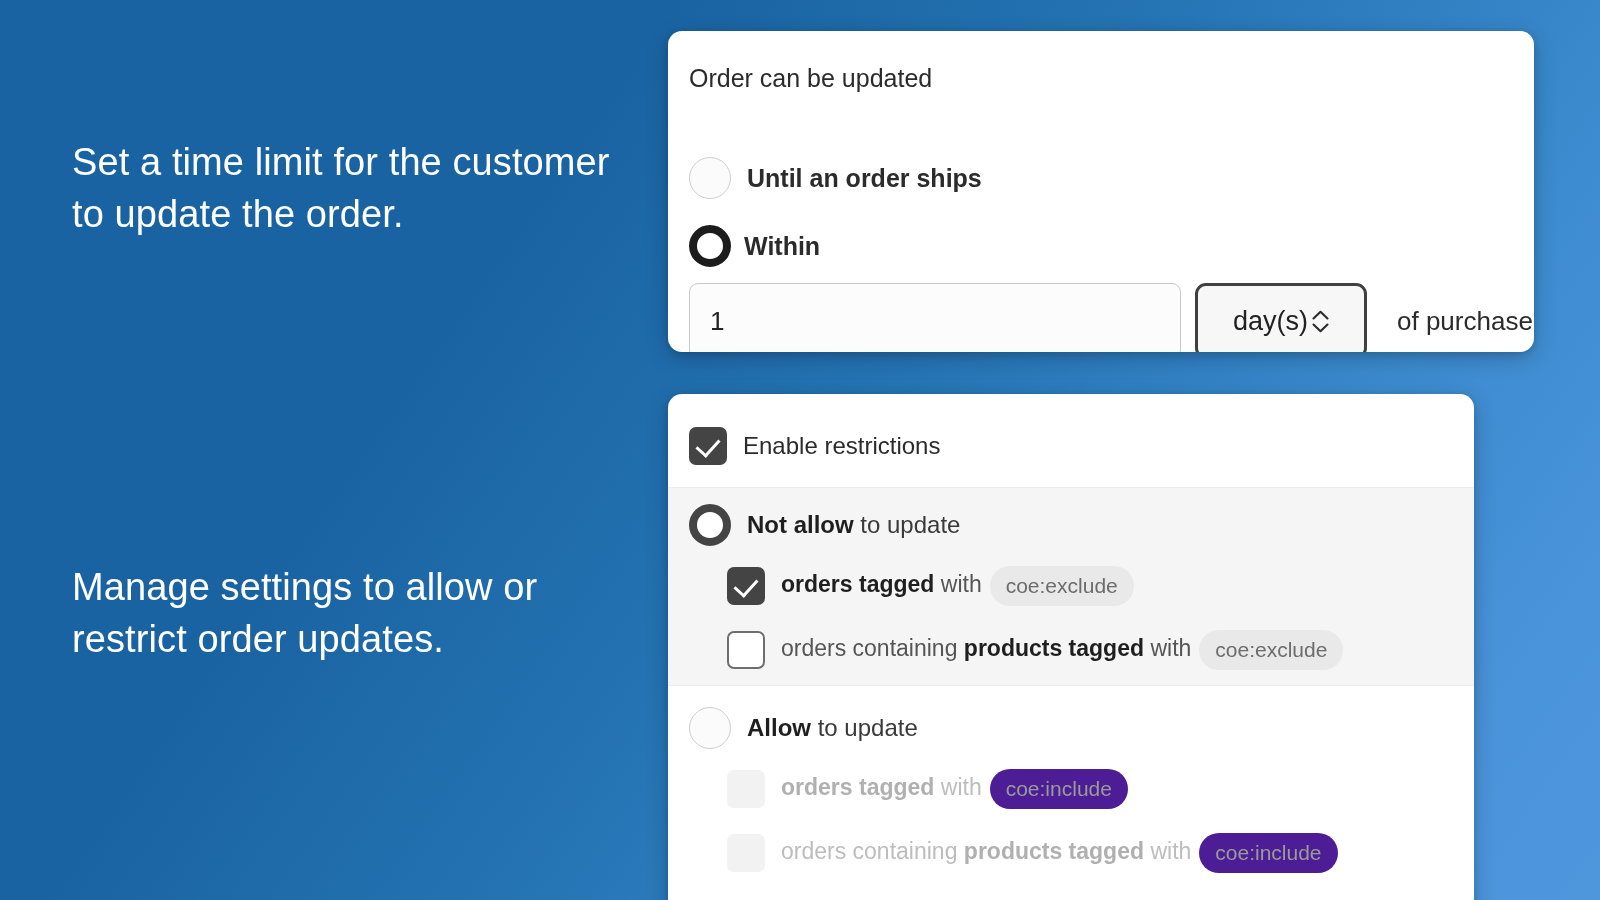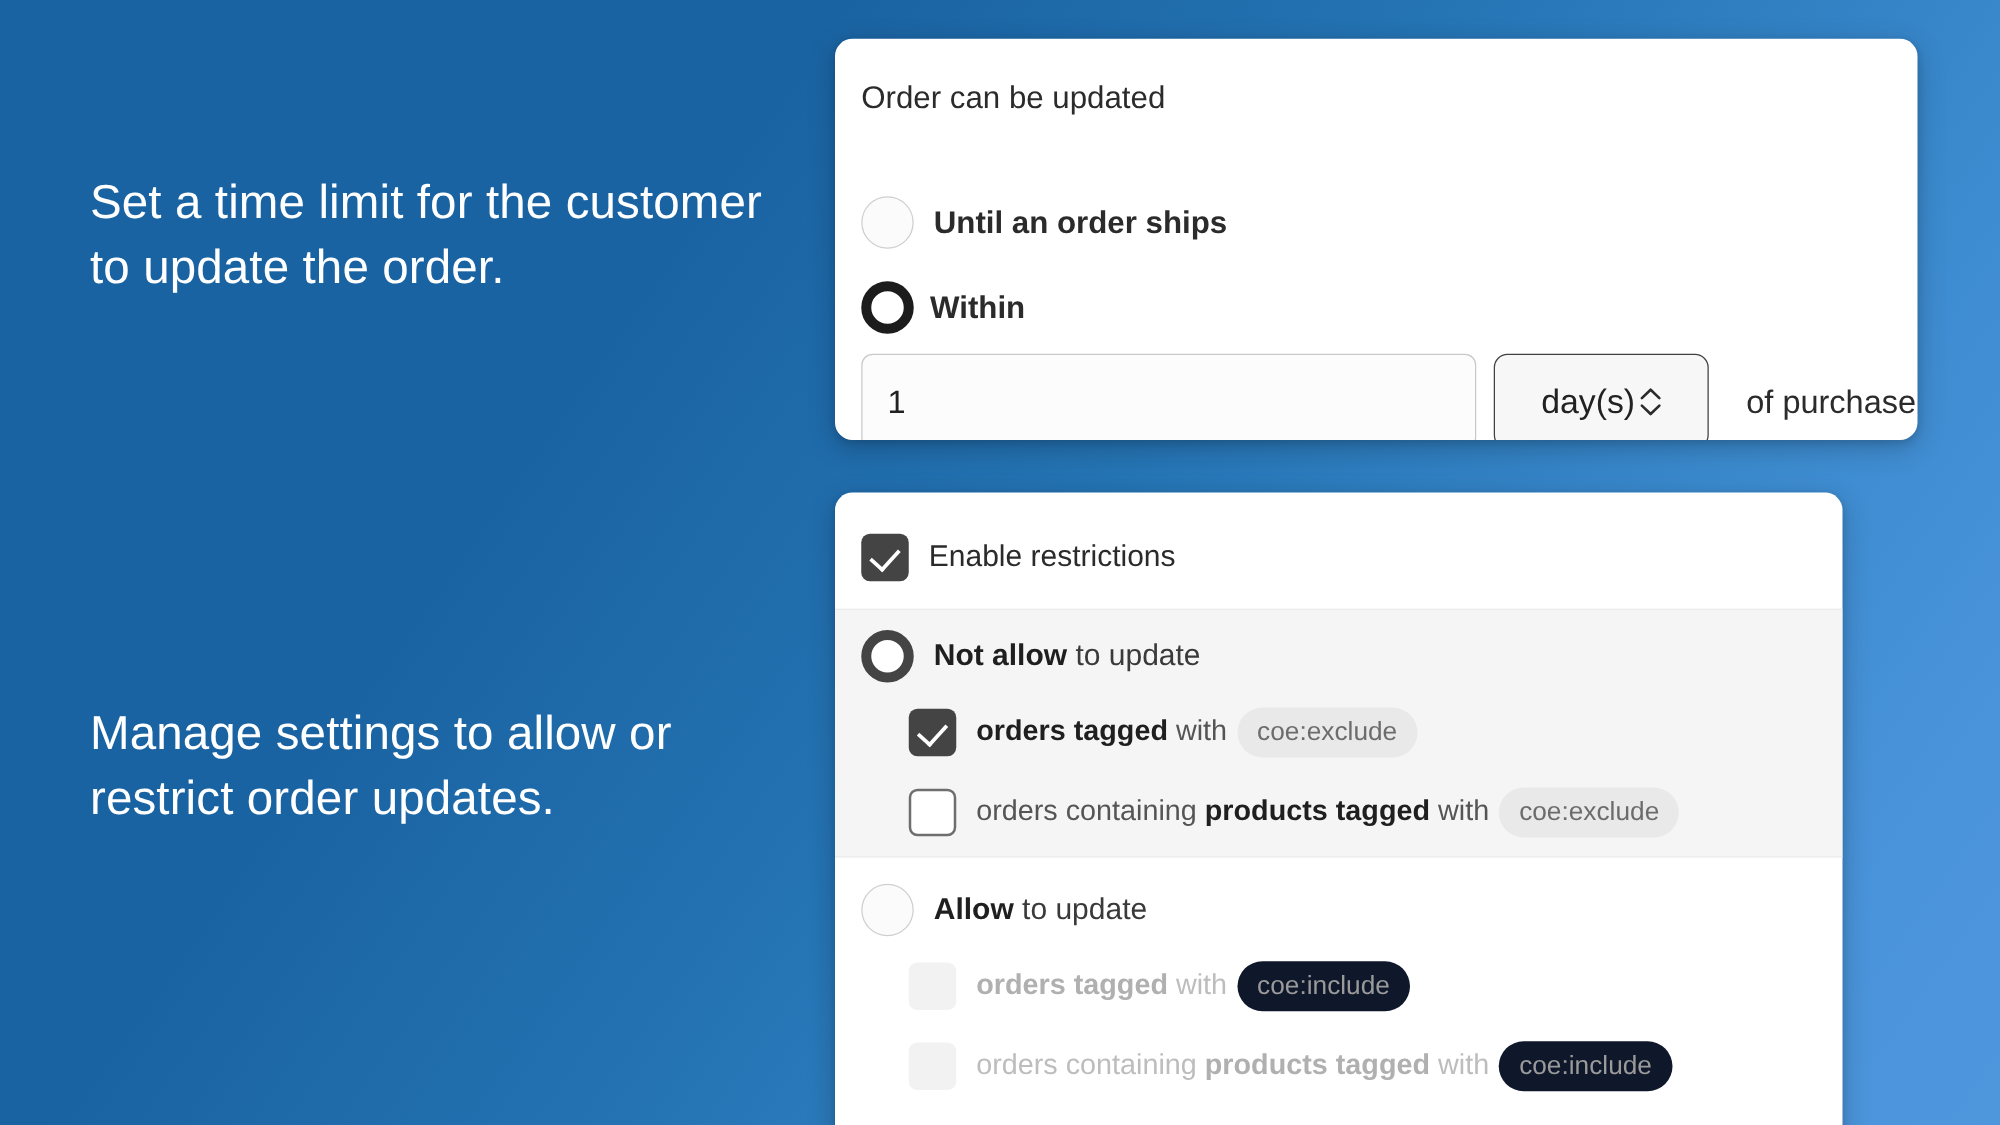--- a/index.html
+++ b/index.html
@@ -136,21 +136,21 @@
     font-family: "Liberation Sans", sans-serif;
     font-size: 26px;
     color: #222222;
     padding: 0 20px;
     outline: none;
   }
 
   .unit-select {
     height: 76px;
     min-width: 172px;
-    border: 1px solid #404040;
+    border: 3px solid #404040;
     border-radius: 11px;
     background: #f7f7f7;
     display: flex;
     align-items: center;
     justify-content: center;
     gap: 4px;
     padding: 0 20px;
     cursor: pointer;
   }
 
@@ -295,21 +295,21 @@
     color: #6c6c6c;
     font-size: 21px;
     border-radius: 22px;
     padding: 8px 16px;
     white-space: nowrap;
     margin-left: 8px;
     vertical-align: middle;
   }
 
   .sub-row.dim .tag-pill {
-    background: #0f172a;
+    background: #4c1d95;
     color: #9a9a9a;
   }
 </style>
 </head>
 <body>
 
 <div class="left-col">
   <div class="desc desc-1">Set a time limit for the customer to update the order.</div>
   <div class="desc desc-2">Manage settings to allow or restrict order updates.</div>
 </div>

